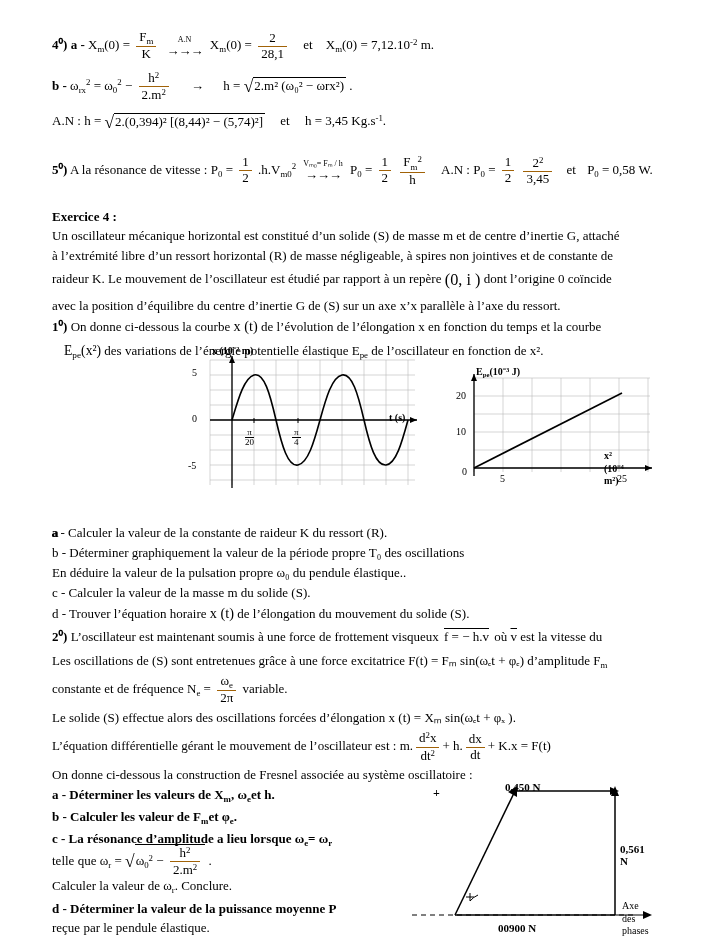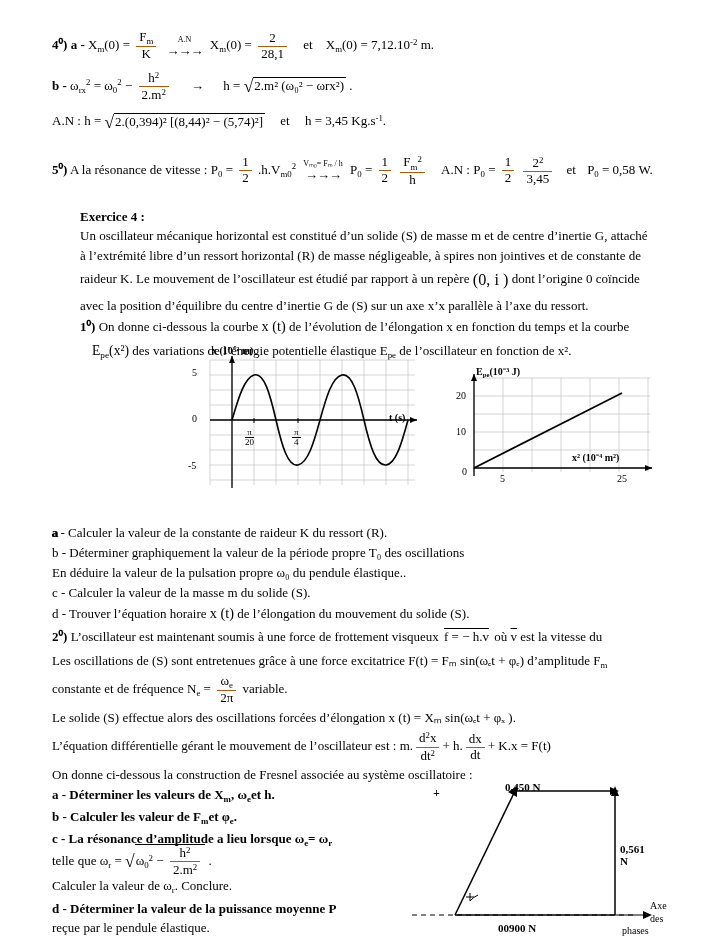--- a/index.html
+++ b/index.html
@@ -119,21 +119,21 @@
       </span>
       <span class="frac">
         <span class="num"><span>2</span><span class="sup">2</span></span>
         <span class="den">3,45</span>
       </span>
       <span style="margin:0 8px;">et</span>
       <span>P</span><span class="sub">0</span><span> = 0,58 W.</span>
     </div>
   </div>
 
-  <div class="sec para" style="left:52px;top:208px;width:624px;margin-left:28px;">
+  <div class="sec para" style="left:52px;top:208px;width:624px;">
     <p class="b">Exercice 4 :</p>
     <p>Un oscillateur mécanique horizontal est constitué d’un solide (S) de masse m et de centre d’inertie G, attaché</p>
     <p>à l’extrémité libre d’un ressort horizontal (R) de masse négligeable, à spires non jointives et de constante de</p>
     <p style="line-height:1.8;">
       <span>raideur K. Le mouvement de l’oscillateur est étudié par rapport à un repère</span>
       <span style="font-size:1.25em;vertical-align:-0.1em;">(0, i )</span>
       <span>dont l’origine 0 coïncide</span>
     </p>
     <p>avec la position d’équilibre du centre d’inertie G de (S) sur un axe x’x parallèle à l’axe du ressort.</p>
     <p>
@@ -226,21 +226,21 @@
     </svg>
   </div>
   <div class="sec" style="left:476px;top:364px;font-size:10px;font-weight:bold;">
     <span>E</span><span class="sub">pe</span><span>(10⁻³ J)</span>
   </div>
   <div class="sec" style="left:456px;top:390px;font-size:10px;">20</div>
   <div class="sec" style="left:456px;top:426px;font-size:10px;">10</div>
   <div class="sec" style="left:462px;top:466px;font-size:10px;">0</div>
   <div class="sec" style="left:500px;top:473px;font-size:10px;">5</div>
   <div class="sec" style="left:617px;top:473px;font-size:10px;">25</div>
-  <div class="sec" style="left:572px;top:450px;font-size:10px;font-weight:bold;">x² (10⁻⁴ m²)</div>
+  <div class="sec" style="left:604px;top:450px;font-size:10px;font-weight:bold;">x² (10⁻⁴ m²)</div>
 
   <div class="sec para" style="left:52px;top:483px;width:624px;line-height:1.47;margin-top:40px;">
     <p><span class="b">a</span><span style="margin-left:-7px;">a - Calculer la valeur de la constante de raideur K du ressort (R).</span></p>
     <p><span>b - Déterminer graphiquement la valeur de la période propre  T₀  des oscillations</span></p>
     <p>En déduire la valeur de la pulsation propre ω₀ du pendule élastique..</p>
     <p>c - Calculer la valeur de la masse  m  du solide (S).</p>
     <p>
       <span>d - Trouver l’équation horaire</span>
       <span style="font-size:1.1em;">x (t)</span>
       <span>de l’élongation du mouvement du solide (S).</span>
@@ -326,18 +326,18 @@
 
       <path d="M70,126 A22,22 0 0 1 78,120" fill="none" stroke="#000" stroke-width="1"></path>
       <line x1="66" y1="122" x2="74" y2="122" stroke="#000" stroke-width="1"></line>
       <line x1="70" y1="118" x2="70" y2="126" stroke="#000" stroke-width="1"></line>
     </svg>
   </div>
   <div class="sec b" style="left:505px;top:781px;font-size:11px;">0,450 N</div>
   <div class="sec b" style="left:620px;top:843px;font-size:11px;">0,561 N</div>
   <div class="sec b" style="left:498px;top:922px;font-size:11px;">00900 N</div>
   <div class="sec" style="left:622px;top:900px;font-size:10px;line-height:1.25;">
-    <span style="display:block;margin-left:28px;">Axe  des</span>
+    <span style="display:block;">Axe  des</span>
     <span style="display:block;">phases</span>
   </div>
   <div class="sec b" style="left:433px;top:786px;font-size:12px;">+</div>
 
 </div>
 
 </body></html>

